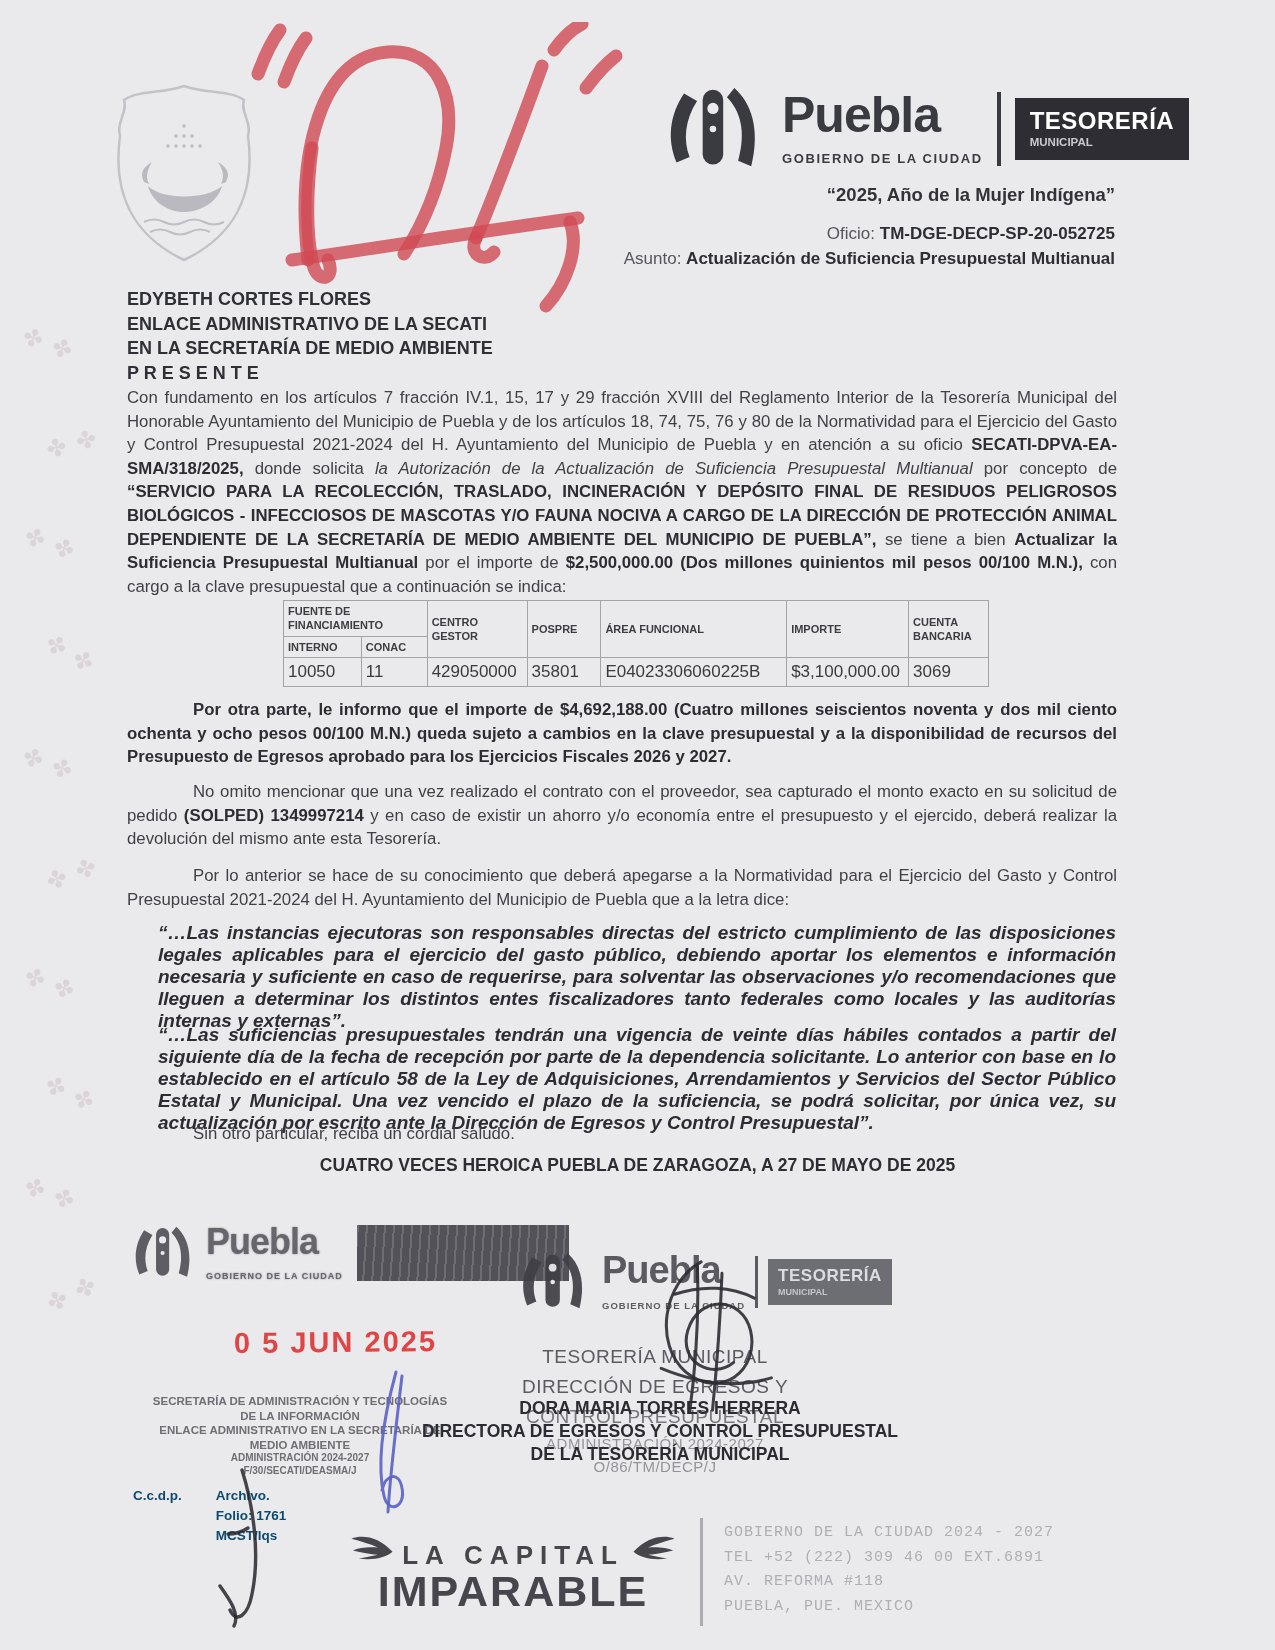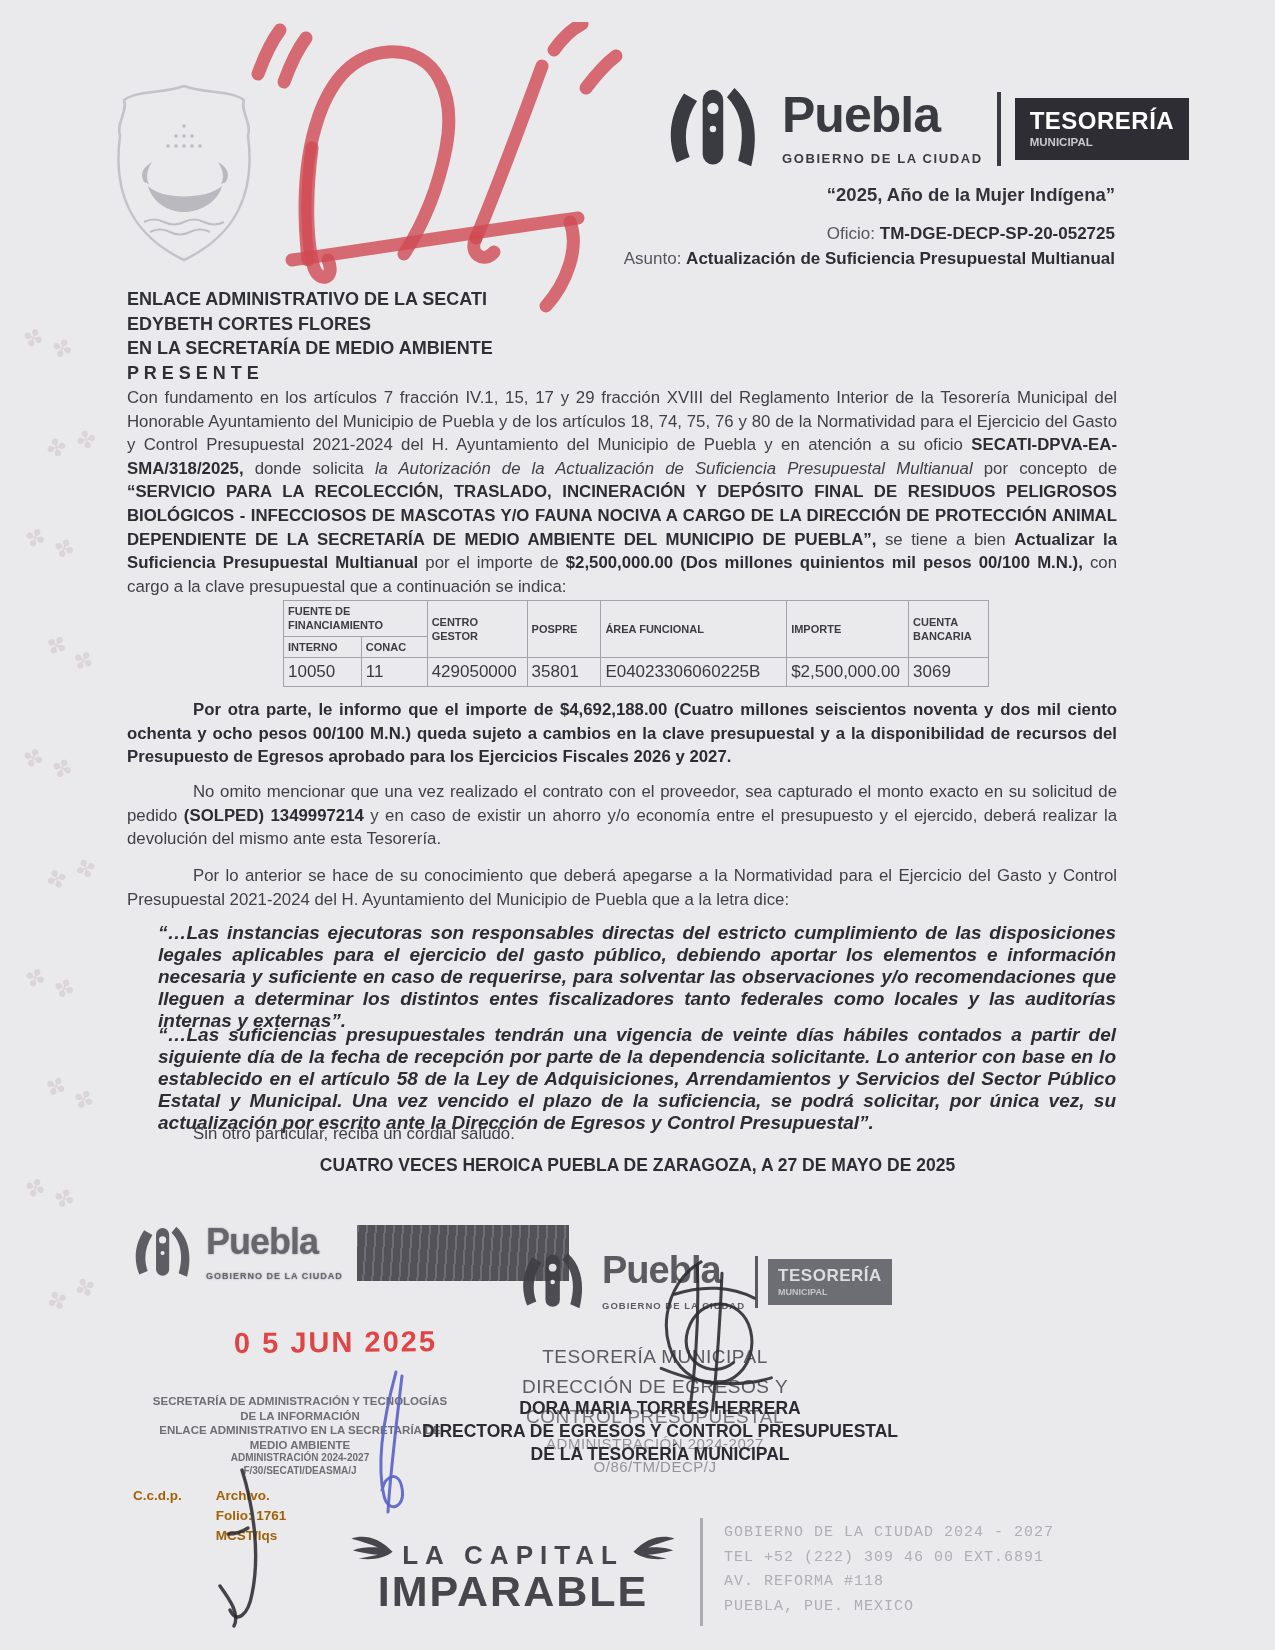--- a/index.html
+++ b/index.html
@@ -93,21 +93,21 @@
            font-size:17.5px;line-height:23px;color:#2b2b32;z-index:2;}
 
   .scribble{position:absolute;left:608px;top:1252px;width:190px;height:170px;z-index:3;}
   .scribble path{fill:none;stroke:#2c2c32;stroke-width:3.2;stroke-linecap:round;opacity:.9;}
 
   .penblue{position:absolute;left:362px;top:1368px;width:60px;height:155px;z-index:4;}
   .penblue path{fill:none;stroke:#5a62c4;stroke-width:3;stroke-linecap:round;opacity:.9;}
   .penblack{position:absolute;left:212px;top:1468px;width:70px;height:160px;z-index:4;}
   .penblack path{fill:none;stroke:#26262b;stroke-width:3.4;stroke-linecap:round;opacity:.85;}
 
-  .ccdp{position:absolute;left:133px;top:1486px;font-size:13.5px;line-height:20px;color:#a16207;
+  .ccdp{position:absolute;left:133px;top:1486px;font-size:13.5px;line-height:20px;color:#0c4a6e;
         font-weight:600;display:flex;gap:34px;}
 
   .capital{position:absolute;left:338px;top:1520px;width:350px;text-align:center;color:#46464c;}
   .cap-row{display:flex;align-items:center;justify-content:center;gap:8px;}
   .cap-l1{font-size:26px;font-weight:800;letter-spacing:7px;color:#46464c;margin-top:20px;}
   .cap-l2{font-size:43px;font-weight:800;letter-spacing:2px;margin-top:-4px;color:#46464c;}
   .wing path{fill:#46464c;}
 
   .fdiv{position:absolute;left:700px;top:1518px;width:3px;height:108px;background:#8a8a90;opacity:.65;}
   .addr{position:absolute;left:724px;top:1521px;font-family:"Liberation Mono",monospace;font-size:15px;
@@ -185,22 +185,22 @@
   </div>
 
   <div class="motto">“2025, Año de la Mujer Indígena”</div>
 
   <div class="ref">
     <div><span class="lab">Oficio: </span><span class="val">TM-DGE-DECP-SP-20-052725</span></div>
     <div><span class="lab">Asunto: </span><span class="val">Actualización de Suficiencia Presupuestal Multianual</span></div>
   </div>
 
   <div class="recipient">
+    <div>EDYBETH CORTES FLORES</div>
     <div>ENLACE ADMINISTRATIVO DE LA SECATI</div>
-    <div>EDYBETH CORTES FLORES</div>
     <div>EN LA SECRETARÍA DE MEDIO AMBIENTE</div>
     <div>P R E S E N T E</div>
   </div>
 
   <div class="p" id="p1"><span>Con fundamento en los artículos 7 fracción IV.1, 15, 17 y 29 fracción XVIII del Reglamento Interior de la Tesorería Municipal del Honorable Ayuntamiento del Municipio de Puebla y de los artículos 18, 74, 75, 76 y 80 de la Normatividad para el Ejercicio del Gasto y Control Presupuestal 2021-2024 del H. Ayuntamiento del Municipio de Puebla y en atención a su oficio </span><span class="b">SECATI-DPVA-EA-SMA/318/2025,</span><span> donde solicita </span><span class="i">la Autorización de la Actualización de Suficiencia Presupuestal Multianual</span><span> por concepto de </span><span class="b">“SERVICIO PARA LA RECOLECCIÓN, TRASLADO, INCINERACIÓN Y DEPÓSITO FINAL DE RESIDUOS PELIGROSOS BIOLÓGICOS - INFECCIOSOS DE MASCOTAS Y/O FAUNA NOCIVA A CARGO DE LA DIRECCIÓN DE PROTECCIÓN ANIMAL DEPENDIENTE DE LA SECRETARÍA DE MEDIO AMBIENTE DEL MUNICIPIO DE PUEBLA”,</span><span> se tiene a bien </span><span class="b">Actualizar la Suficiencia Presupuestal Multianual</span><span> por el importe de </span><span class="b">$2,500,000.00 (Dos millones quinientos mil pesos 00/100 M.N.),</span><span> con cargo a la clave presupuestal que a continuación se indica:</span></div>
 
   <div class="tbl">
     <table>
       <colgroup>
           <col style="width:78px">
@@ -223,21 +223,21 @@
       <tr>
         <th>INTERNO</th>
         <th>CONAC</th>
       </tr>
       <tr>
         <td>10050</td>
         <td>11</td>
         <td>429050000</td>
         <td>35801</td>
         <td>E04023306060225B</td>
-        <td>$2,500,000.00</td>
+        <td>$3,100,000.00</td>
         <td>3069</td>
       </tr>
     </tbody>
       </table>
   </div>
 
   <div class="p ind" id="p2"><span class="b">Por otra parte, le informo que el importe de $4,692,188.00 (Cuatro millones seiscientos noventa y dos mil ciento ochenta y ocho pesos 00/100 M.N.) queda sujeto a cambios en la clave presupuestal y a la disponibilidad de recursos del Presupuesto de Egresos aprobado para los Ejercicios Fiscales 2026 y 2027.</span></div>
   <div class="p ind" id="p3"><span>No omito mencionar que una vez realizado el contrato con el proveedor, sea capturado el monto exacto en su solicitud de pedido </span><span class="b">(SOLPED) 1349997214</span><span> y en caso de existir un ahorro y/o economía entre el presupuesto y el ejercido, deberá realizar la devolución del mismo ante esta Tesorería.</span></div>
   <div class="p ind" id="p4"><span>Por lo anterior se hace de su conocimiento que deberá apegarse a la Normatividad para el Ejercicio del Gasto y Control Presupuestal 2021-2024 del H. Ayuntamiento del Municipio de Puebla que a la letra dice:</span></div>
   <div class="q" id="q1"><span class="b i">“…Las instancias ejecutoras son responsables directas del estricto cumplimiento de las disposiciones legales aplicables para el ejercicio del gasto público, debiendo aportar los elementos e información necesaria y suficiente en caso de requerirse, para solventar las observaciones y/o recomendaciones que lleguen a determinar los distintos entes fiscalizadores tanto federales como locales y las auditorías internas y externas”.</span></div>

